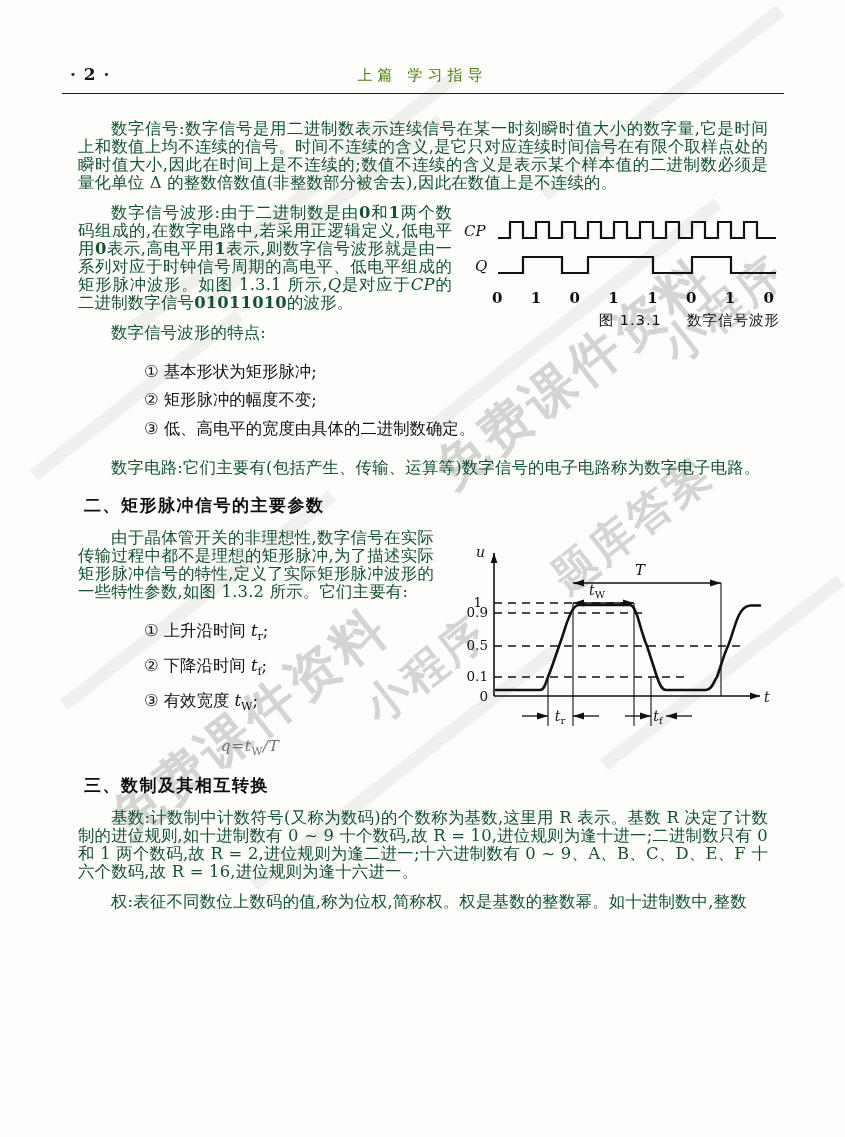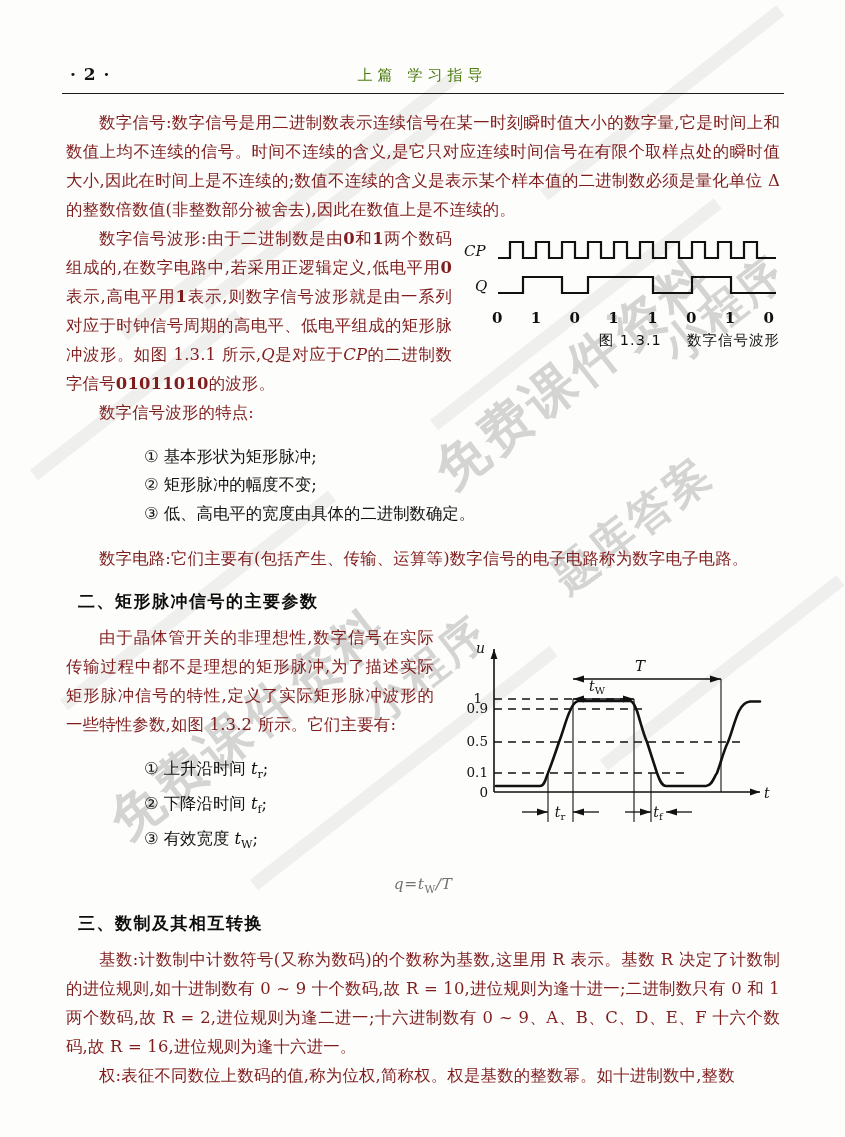--- a/index.html
+++ b/index.html
@@ -92,24 +92,24 @@
   }
 
   
   .body-area {
     position: absolute;
     top: 108px;
     left: 66px;
     width: 714px;
   }
   p.t {
-    margin: 0;
+    margin: 12px;
     font-size: 16.4px;
-    line-height: 29px;
-    color: #7f1d1d;
+    line-height: 18px;
+    color: #14532d;
     text-align: justify;
     letter-spacing: .2px;
     font-family: "DejaVu Serif", "Liberation Serif", serif;
   }
   p.indent { text-indent: 33px; }
   .b { font-weight: 700; }
   .it { font-style: italic; font-family: "DejaVu Serif","Liberation Serif",serif; }
 
   
   .fig1-float {
@@ -118,21 +118,21 @@
     margin: 6px 0 4px 10px;
     shape-outside: margin-box;
   }
   .fig2-float {
     float: right;
     width: 336px;
     margin: 4px 0 4px 10px;
   }
 
   h2.sec {
-    margin: 17px 0 10px 12px;
+    margin: 17px 0 10px 18px;
     font-family: "DejaVu Sans", "Liberation Sans", sans-serif;
     font-size: 17px;
     font-weight: 700;
     letter-spacing: 1.5px;
     color: #0d0d0d;
   }
   .sub-h {
     margin: 14px 0 2px 0;
     font-size: 15.5px;
     text-indent: 33px;

